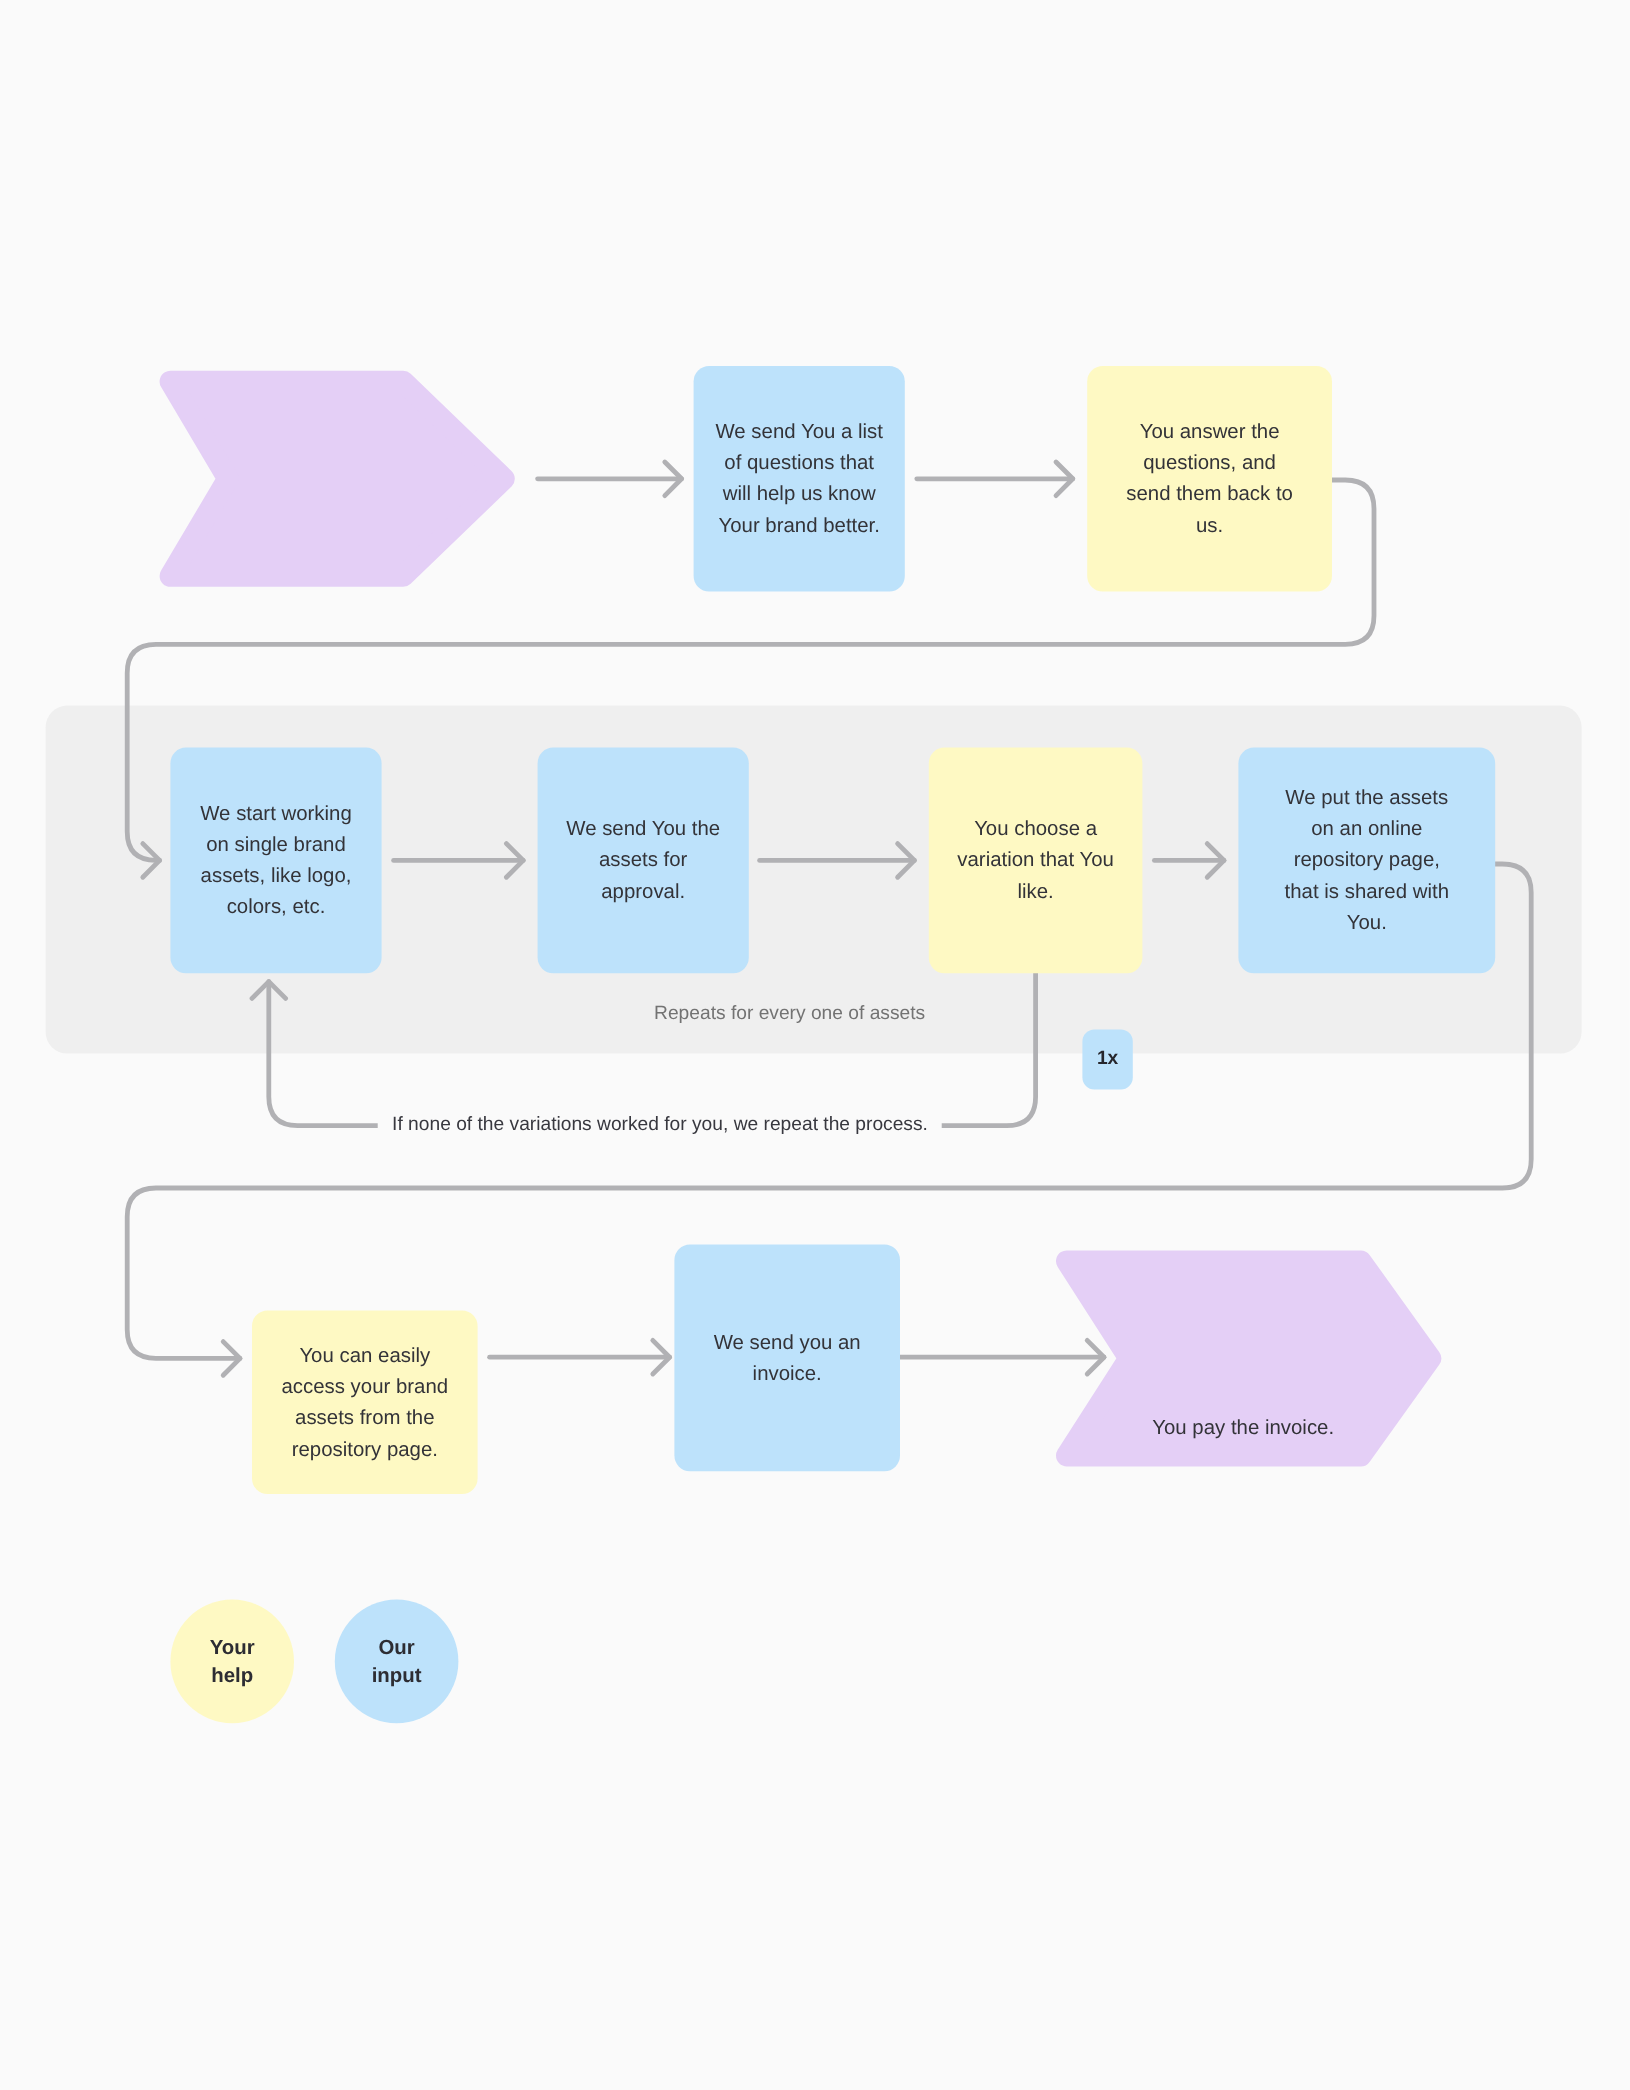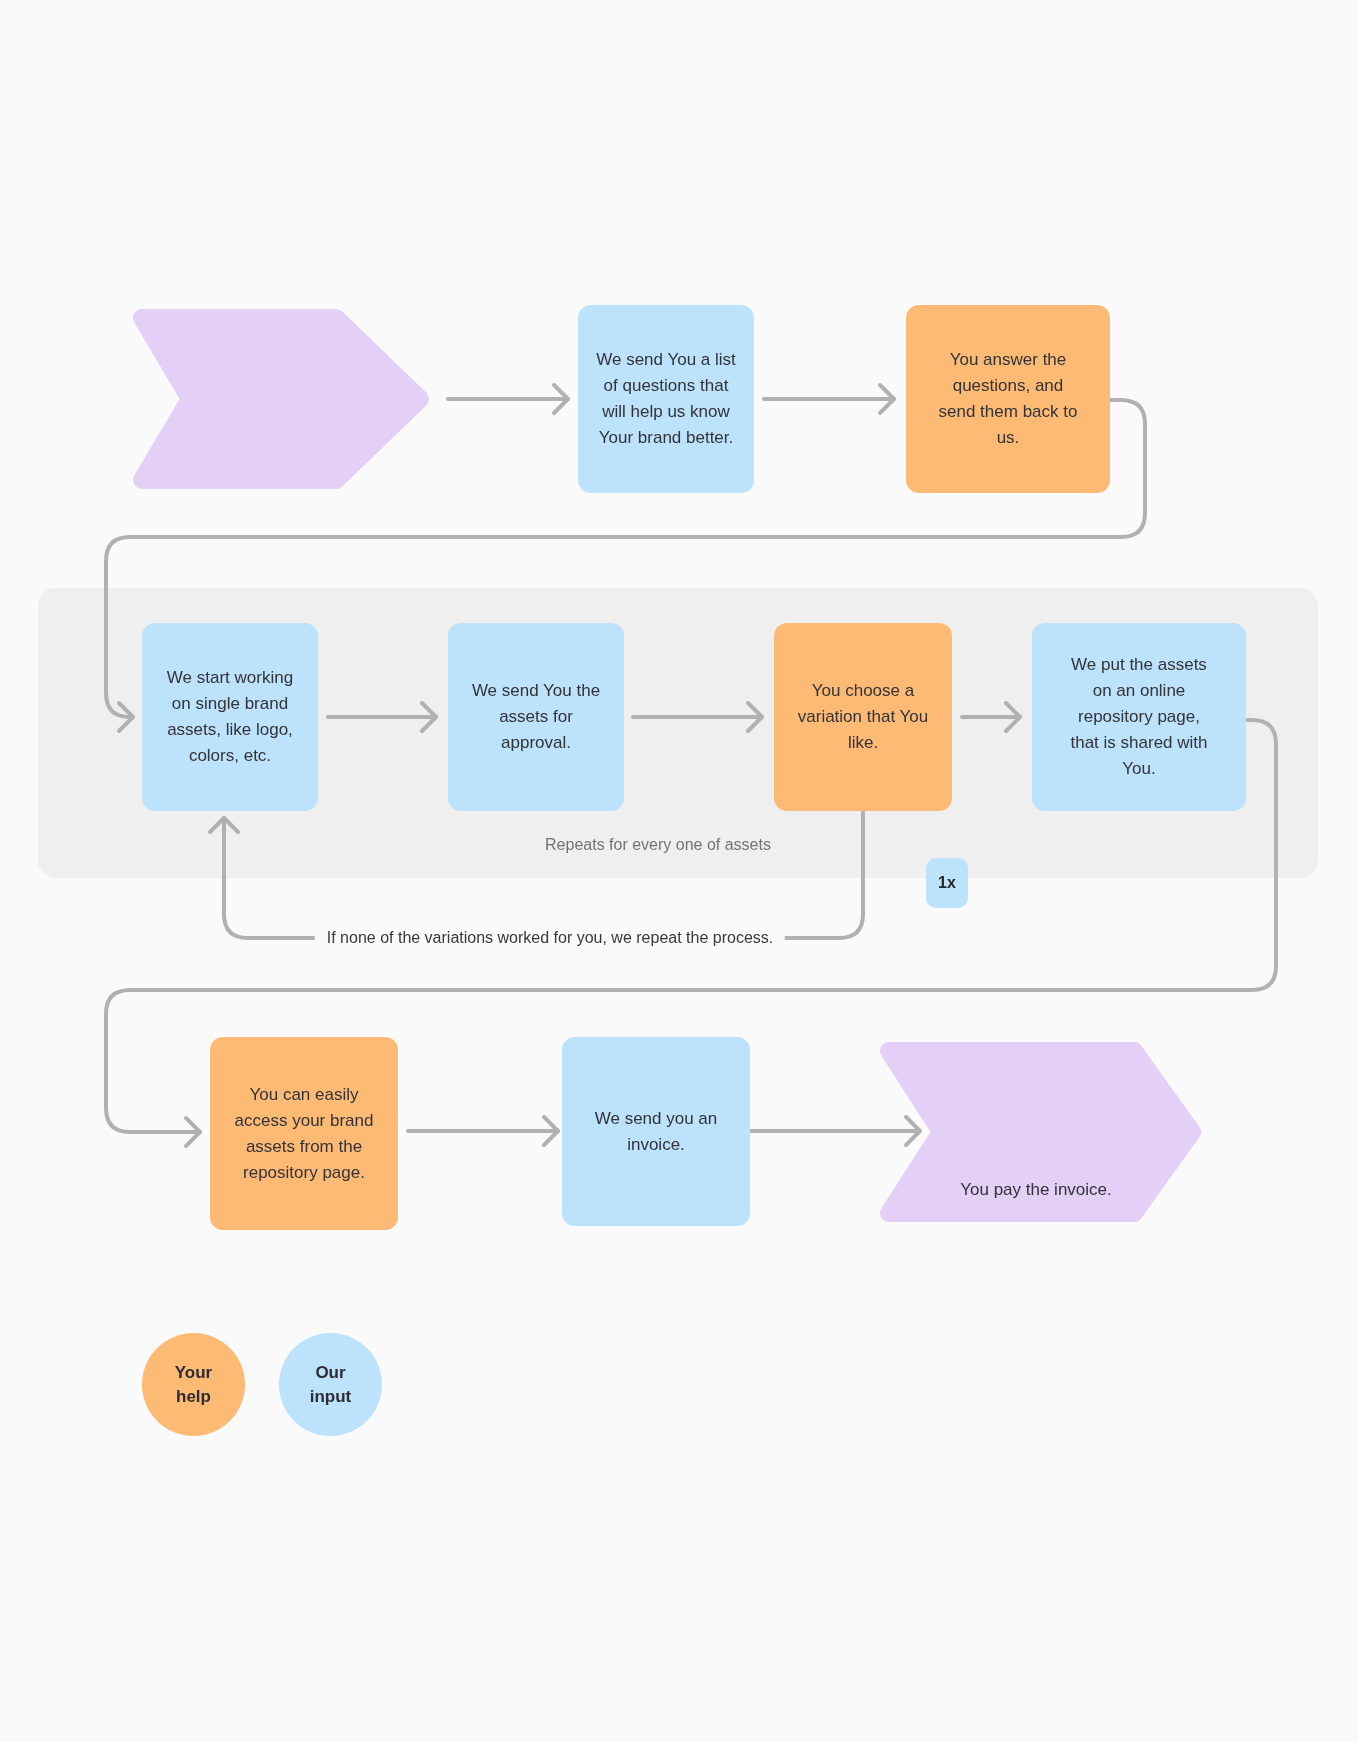--- a/index.html
+++ b/index.html
@@ -24,37 +24,37 @@
     position:absolute;
     display:flex;align-items:center;justify-content:center;
     text-align:center;
     white-space:pre-line;
     font-size:17px;line-height:26px;
     color:#333338;
     border-radius:13px;
     padding:0 2px;
     box-sizing:border-box;
   }
-  .purple{background:#fdba74;}
+  .purple{background:#fef9c3;}
   .blue{background:#bde2fb;}
   .chev-label{background:transparent;border-radius:0;padding:0;}
   .float-label{
     position:absolute;
     transform:translate(-50%,-50%);
     white-space:nowrap;
     font-size:16px;
   }
   .repeats{color:#737373;}
   .loop-note{color:#38383f;background:#fafafa;padding:3px 12px;}
   .badge{
     position:absolute;
     left:902px;top:858px;width:42px;height:50px;
     background:#bde2fb;border-radius:10px;
     display:flex;align-items:center;justify-content:center;
-    font-size:16px;font-weight:bold;color:#26262c;margin-left:24px;
+    font-size:16px;font-weight:bold;color:#26262c;
   }
   .legend-circle{
     position:absolute;
     width:103px;height:103px;border-radius:50%;
     display:flex;align-items:center;justify-content:center;
     text-align:center;white-space:pre-line;
     font-size:17px;font-weight:bold;line-height:24px;color:#2d2d33;
   }
   .legend-your{left:142px;top:1333px;}
   .legend-our{left:279px;top:1333px;}
@@ -140,21 +140,21 @@
   <div class="node purple" style="left:774px;top:623px;width:178px;height:188px;text-align:center;">You choose a
 variation that You
 like.</div>
 
   <div class="node blue" style="left:1032px;top:623px;width:214px;height:188px;">We put the assets
 on an online
 repository page,
 that is shared with
 You.</div>
 
-  <div class="node purple" style="left:210px;top:1037px;width:188px;height:193px;">You can easily
+  <div class="node purple" style="left:210px;top:1092px;width:188px;height:153px;">You can easily
 access your brand
 assets from the
 repository page.</div>
 
   <div class="node blue" style="left:562px;top:1037px;width:188px;height:189px;">We send you an
 invoice.</div>
 
   <div class="node chev-label" style="left:930px;top:1084px;width:212px;height:212px;">You pay the invoice.</div>
 
   <div class="float-label repeats" style="left:658px;top:845px;">Repeats for every one of assets</div>

